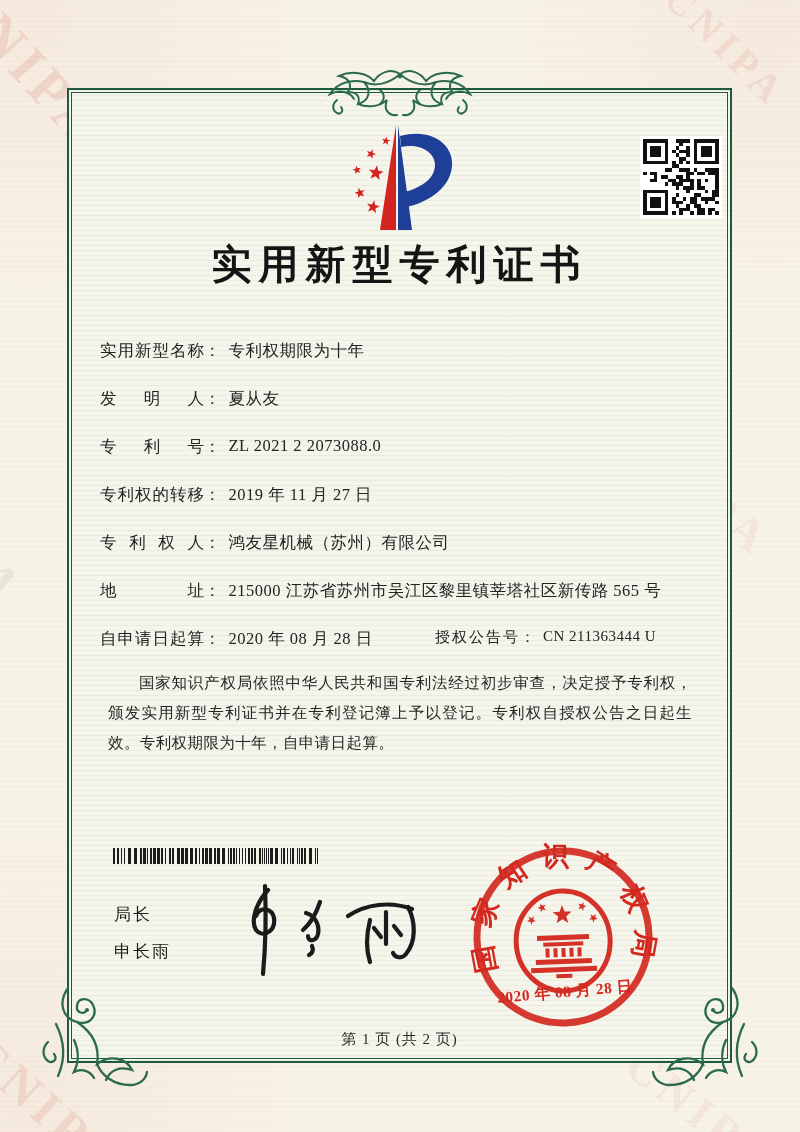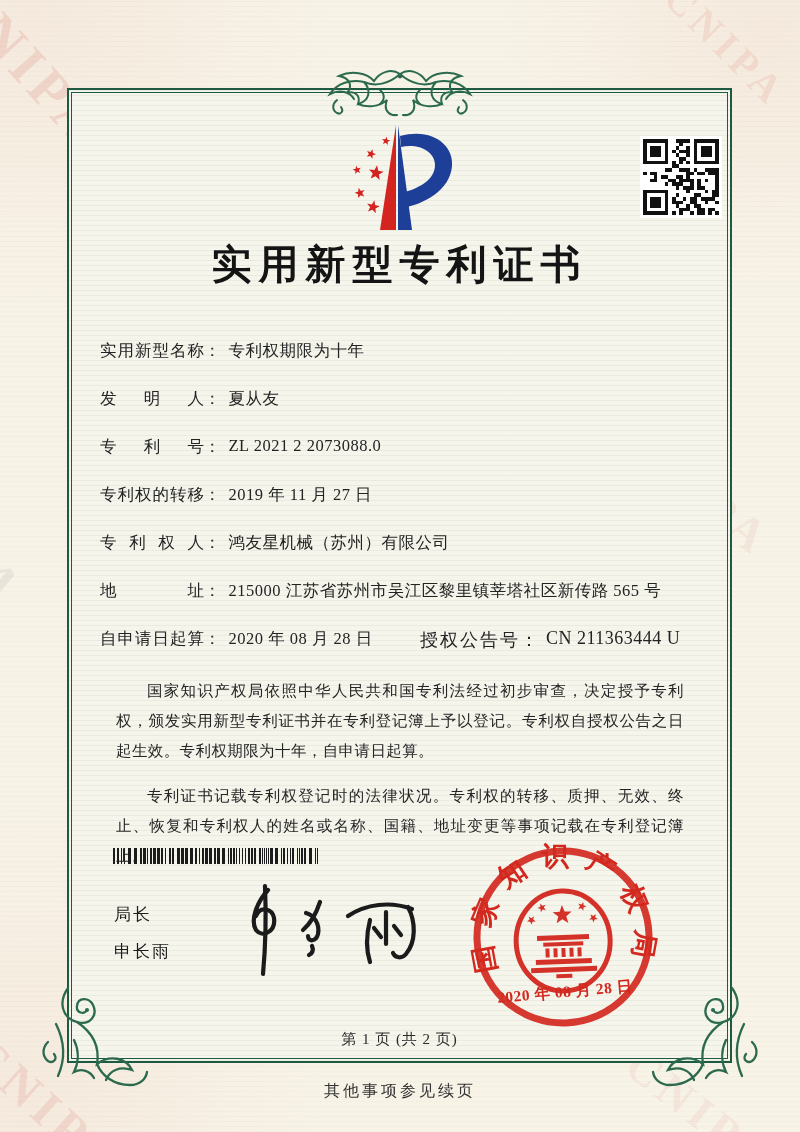--- a/index.html
+++ b/index.html
@@ -38,26 +38,26 @@
   .qr{position:absolute;left:640px;top:136px;width:82px;height:82px;background:#fff;padding:3px;box-sizing:border-box;}
   .title{
     position:absolute;left:67px;top:237px;width:665px;text-align:center;
     font-size:40px;font-weight:700;letter-spacing:7px;color:#141414;
   }
   
   .frow{position:absolute;left:100px;font-size:16.5px;color:var(--ink);display:flex;white-space:nowrap;}
   .flabel{display:inline-block;width:104px;text-align:justify;text-align-last:justify;font-family:Liberation Mono, monospace;}
   .fcolon{display:inline-block;margin-right:8px;}
   .fvalue{letter-spacing:.5px;}
-  .frow2{position:absolute;left:420px;font-size:18px;color:var(--ink);display:flex;white-space:nowrap;}
+  .frow2{position:absolute;left:435px;font-size:15px;color:var(--ink);display:flex;white-space:nowrap;}
   .flabel2{display:inline-block;letter-spacing:2px;}
   
   .paras{position:absolute;left:100px;top:660px;width:600px;}
   .body-para{
-    margin:16px;font-size:15.5px;line-height:1.92;color:#262626;text-align:justify;text-indent:2em;letter-spacing:.4px;
+    margin:8px;font-size:15.5px;line-height:1.92;color:#262626;text-align:justify;text-indent:2em;letter-spacing:.4px;
   }
   
   .barcode{position:absolute;left:113px;top:848px;width:205px;height:16px;}
   
   .sig-block{position:absolute;left:114px;top:903px;font-family:Liberation Sans, sans-serif;color:#1d1d1d;}
   .sig-title{font-size:17px;letter-spacing:2px;margin-bottom:14px;}
   .sig-name{font-size:17px;letter-spacing:2px;}
   .sig-hand{position:absolute;left:222px;top:880px;width:212px;height:106px;}
   
   .seal{position:absolute;left:468px;top:842px;width:190px;height:190px;transform:rotate(-2deg);}
@@ -396,21 +396,20 @@
       <span class="fvalue">2020 年 08 月 28 日</span>
   </div>
   <div class="frow2" style="top:628px">
     <span class="flabel2">授权公告号</span>
       <span class="fcolon">：</span>
       <span class="fvalue">CN 211363444 U</span>
   </div>
 
   <div class="paras">
     <p class="body-para">国家知识产权局依照中华人民共和国专利法经过初步审查，决定授予专利权，颁发实用新型专利证书并在专利登记簿上予以登记。专利权自授权公告之日起生效。专利权期限为十年，自申请日起算。</p>
-    <p class="body-para">专利证书记载专利权登记时的法律状况。专利权的转移、质押、无效、终止、恢复和专利权人的姓名或名称、国籍、地址变更等事项记载在专利登记簿上。</p>
   </div>
 
   <svg class="barcode" id="barcode-svg" viewBox="0 0 205 16" preserveAspectRatio="none" shape-rendering="crispEdges">
       <rect x="0" y="0" width="2" height="16" fill="#1c1c1c"></rect>
       <rect x="4" y="0" width="2" height="16" fill="#1c1c1c"></rect>
       <rect x="8" y="0" width="1" height="16" fill="#1c1c1c"></rect>
       <rect x="11" y="0" width="1" height="16" fill="#1c1c1c"></rect>
       <rect x="15" y="0" width="3" height="16" fill="#1c1c1c"></rect>
       <rect x="21" y="0" width="3" height="16" fill="#1c1c1c"></rect>
       <rect x="27" y="0" width="2" height="16" fill="#1c1c1c"></rect>
@@ -513,15 +512,14 @@
         <rect x="14" y="7" width="4" height="9"></rect>
         <rect x="-28" y="18" width="56" height="5"></rect>
         <rect x="-33" y="26" width="66" height="5"></rect>
         <rect x="-8" y="33" width="16" height="4"></rect>
       </g>
     </svg>
     <div class="seal-date">2020 年 08 月 28 日</div>
   </div>
 
   <div class="page-info">第 1 页 (共 2 页)</div>
-  <div class="continuation">其他事项参见续页</div>
 
 </div>
 
 </body></html>

